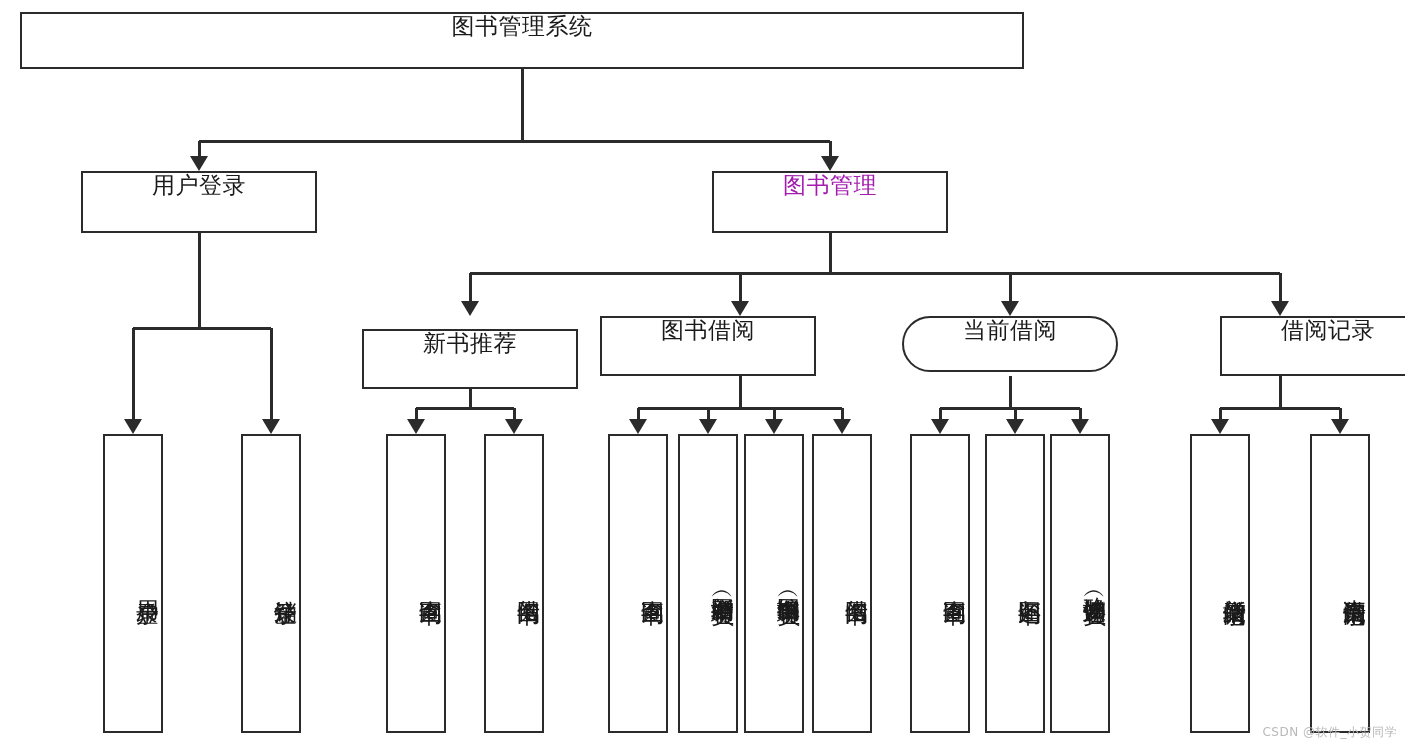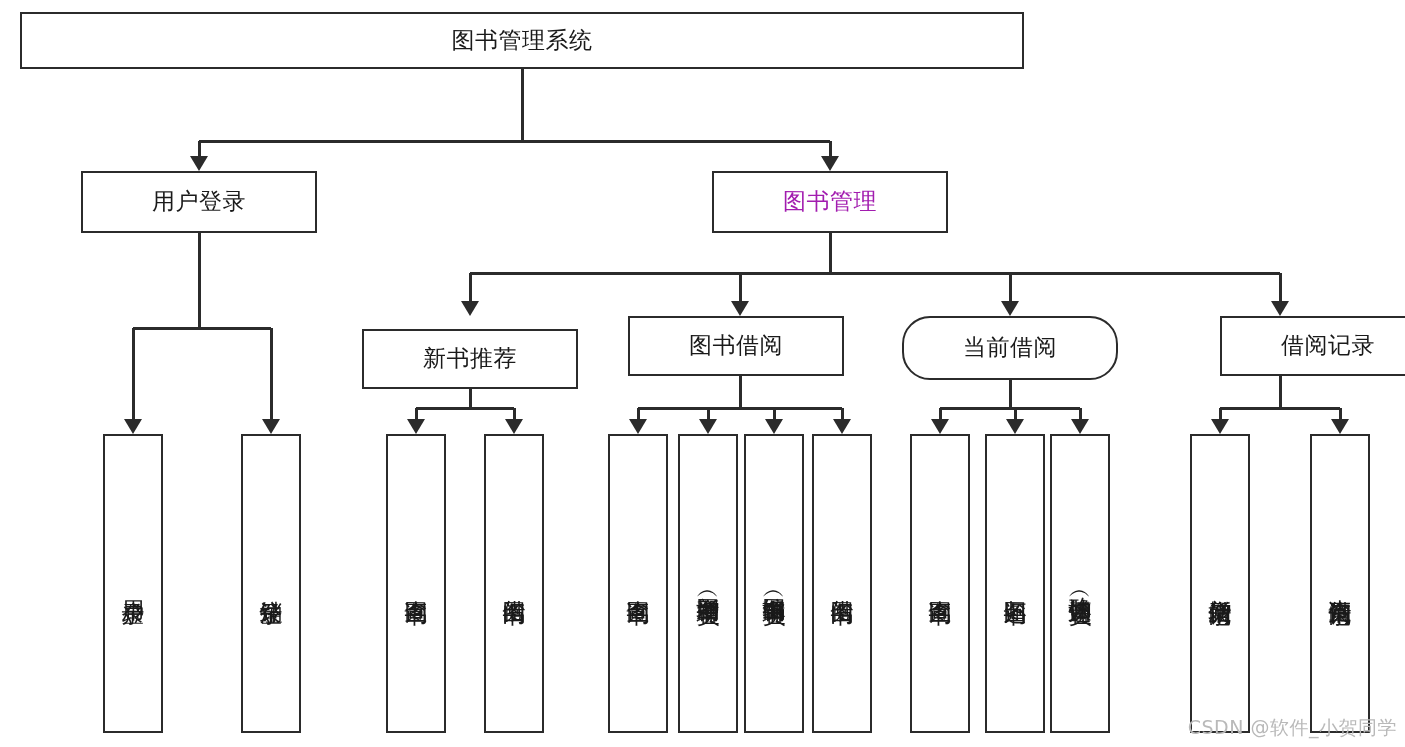--- a/index.html
+++ b/index.html
@@ -20,21 +20,20 @@
     top: 0;
     width: 1405px;
     height: 747px;
   }
   .node-box {
     position: absolute;
     box-sizing: border-box;
     border: 2px solid #2b2b2b;
     background: #ffffff;
     display: flex;
-    align-items: center;
     justify-content: center;
     color: #1a1a1a;
   }
   .node-box.h {
     font-size: 23px;
     line-height: 1.1;
     letter-spacing: 0.5px;
   }
   .node-box.v {
     writing-mode: vertical-rl;
@@ -57,21 +56,21 @@
     left: 0;
     top: 0;
     width: 1405px;
     height: 747px;
     pointer-events: none;
   }
   #watermark {
     position: absolute;
     right: 8px;
     bottom: 6px;
-    font-size: 19px;
+    font-size: 12px;
     color: #b9b9b9;
     letter-spacing: 0.5px;
     white-space: nowrap;
     font-family: "DejaVu Sans", "Liberation Sans", sans-serif;
   }
 </style>
 </head>
 <body>
 
 <div id="diagram-root">
@@ -135,24 +134,24 @@
       </div>
       <div class="node-box h" style="left: 81px; top: 171px; width: 236px; height: 62px; border-color: rgb(43, 43, 43); background: rgb(255, 255, 255); color: rgb(26, 26, 26);">
         <span class="node-label">用户登录</span>
       </div>
       <div class="node-box h" style="left: 712px; top: 171px; width: 236px; height: 62px; border-color: rgb(43, 43, 43); background: rgb(255, 255, 255); color: #a21caf;">
         <span class="node-label">图书管理</span>
       </div>
       <div class="node-box h" style="left: 362px; top: 316px; width: 216px; height: 60px; border-color: rgb(43, 43, 43); background: rgb(255, 255, 255); color: rgb(26, 26, 26); margin-top: 13px;">
         <span class="node-label">新书推荐</span>
       </div>
-      <div class="node-box h" style="left: 628px; top: 316px; width: 216px; height: 60px; border-color: rgb(43, 43, 43); background: rgb(255, 255, 255); color: rgb(26, 26, 26);">
+      <div class="node-box h" style="left: 600px; top: 316px; width: 216px; height: 60px; border-color: rgb(43, 43, 43); background: rgb(255, 255, 255); color: rgb(26, 26, 26);">
         <span class="node-label">图书借阅</span>
       </div>
-      <div class="node-box h" style="left: 902px; top: 316px; width: 216px; height: 64px; border-color: rgb(43, 43, 43); background: rgb(255, 255, 255); color: rgb(26, 26, 26); border-radius: 28px;">
+      <div class="node-box h" style="left: 902px; top: 316px; width: 216px; height: 56px; border-color: rgb(43, 43, 43); background: rgb(255, 255, 255); color: rgb(26, 26, 26); border-radius: 28px;">
         <span class="node-label">当前借阅</span>
       </div>
       <div class="node-box h" style="left: 1172px; top: 316px; width: 216px; height: 60px; border-color: rgb(43, 43, 43); background: rgb(255, 255, 255); color: rgb(26, 26, 26); margin-left: 48px;">
         <span class="node-label">借阅记录</span>
       </div>
       <div class="node-box v" style="left: 103px; top: 434px; width: 60px; height: 299px; border-color: rgb(43, 43, 43); background: rgb(255, 255, 255); color: rgb(26, 26, 26);">
         <span class="node-label">用户登录</span>
       </div>
       <div class="node-box v" style="left: 241px; top: 434px; width: 60px; height: 299px; border-color: rgb(43, 43, 43); background: rgb(255, 255, 255); color: rgb(26, 26, 26);">
         <span class="node-label">注销登录</span>

